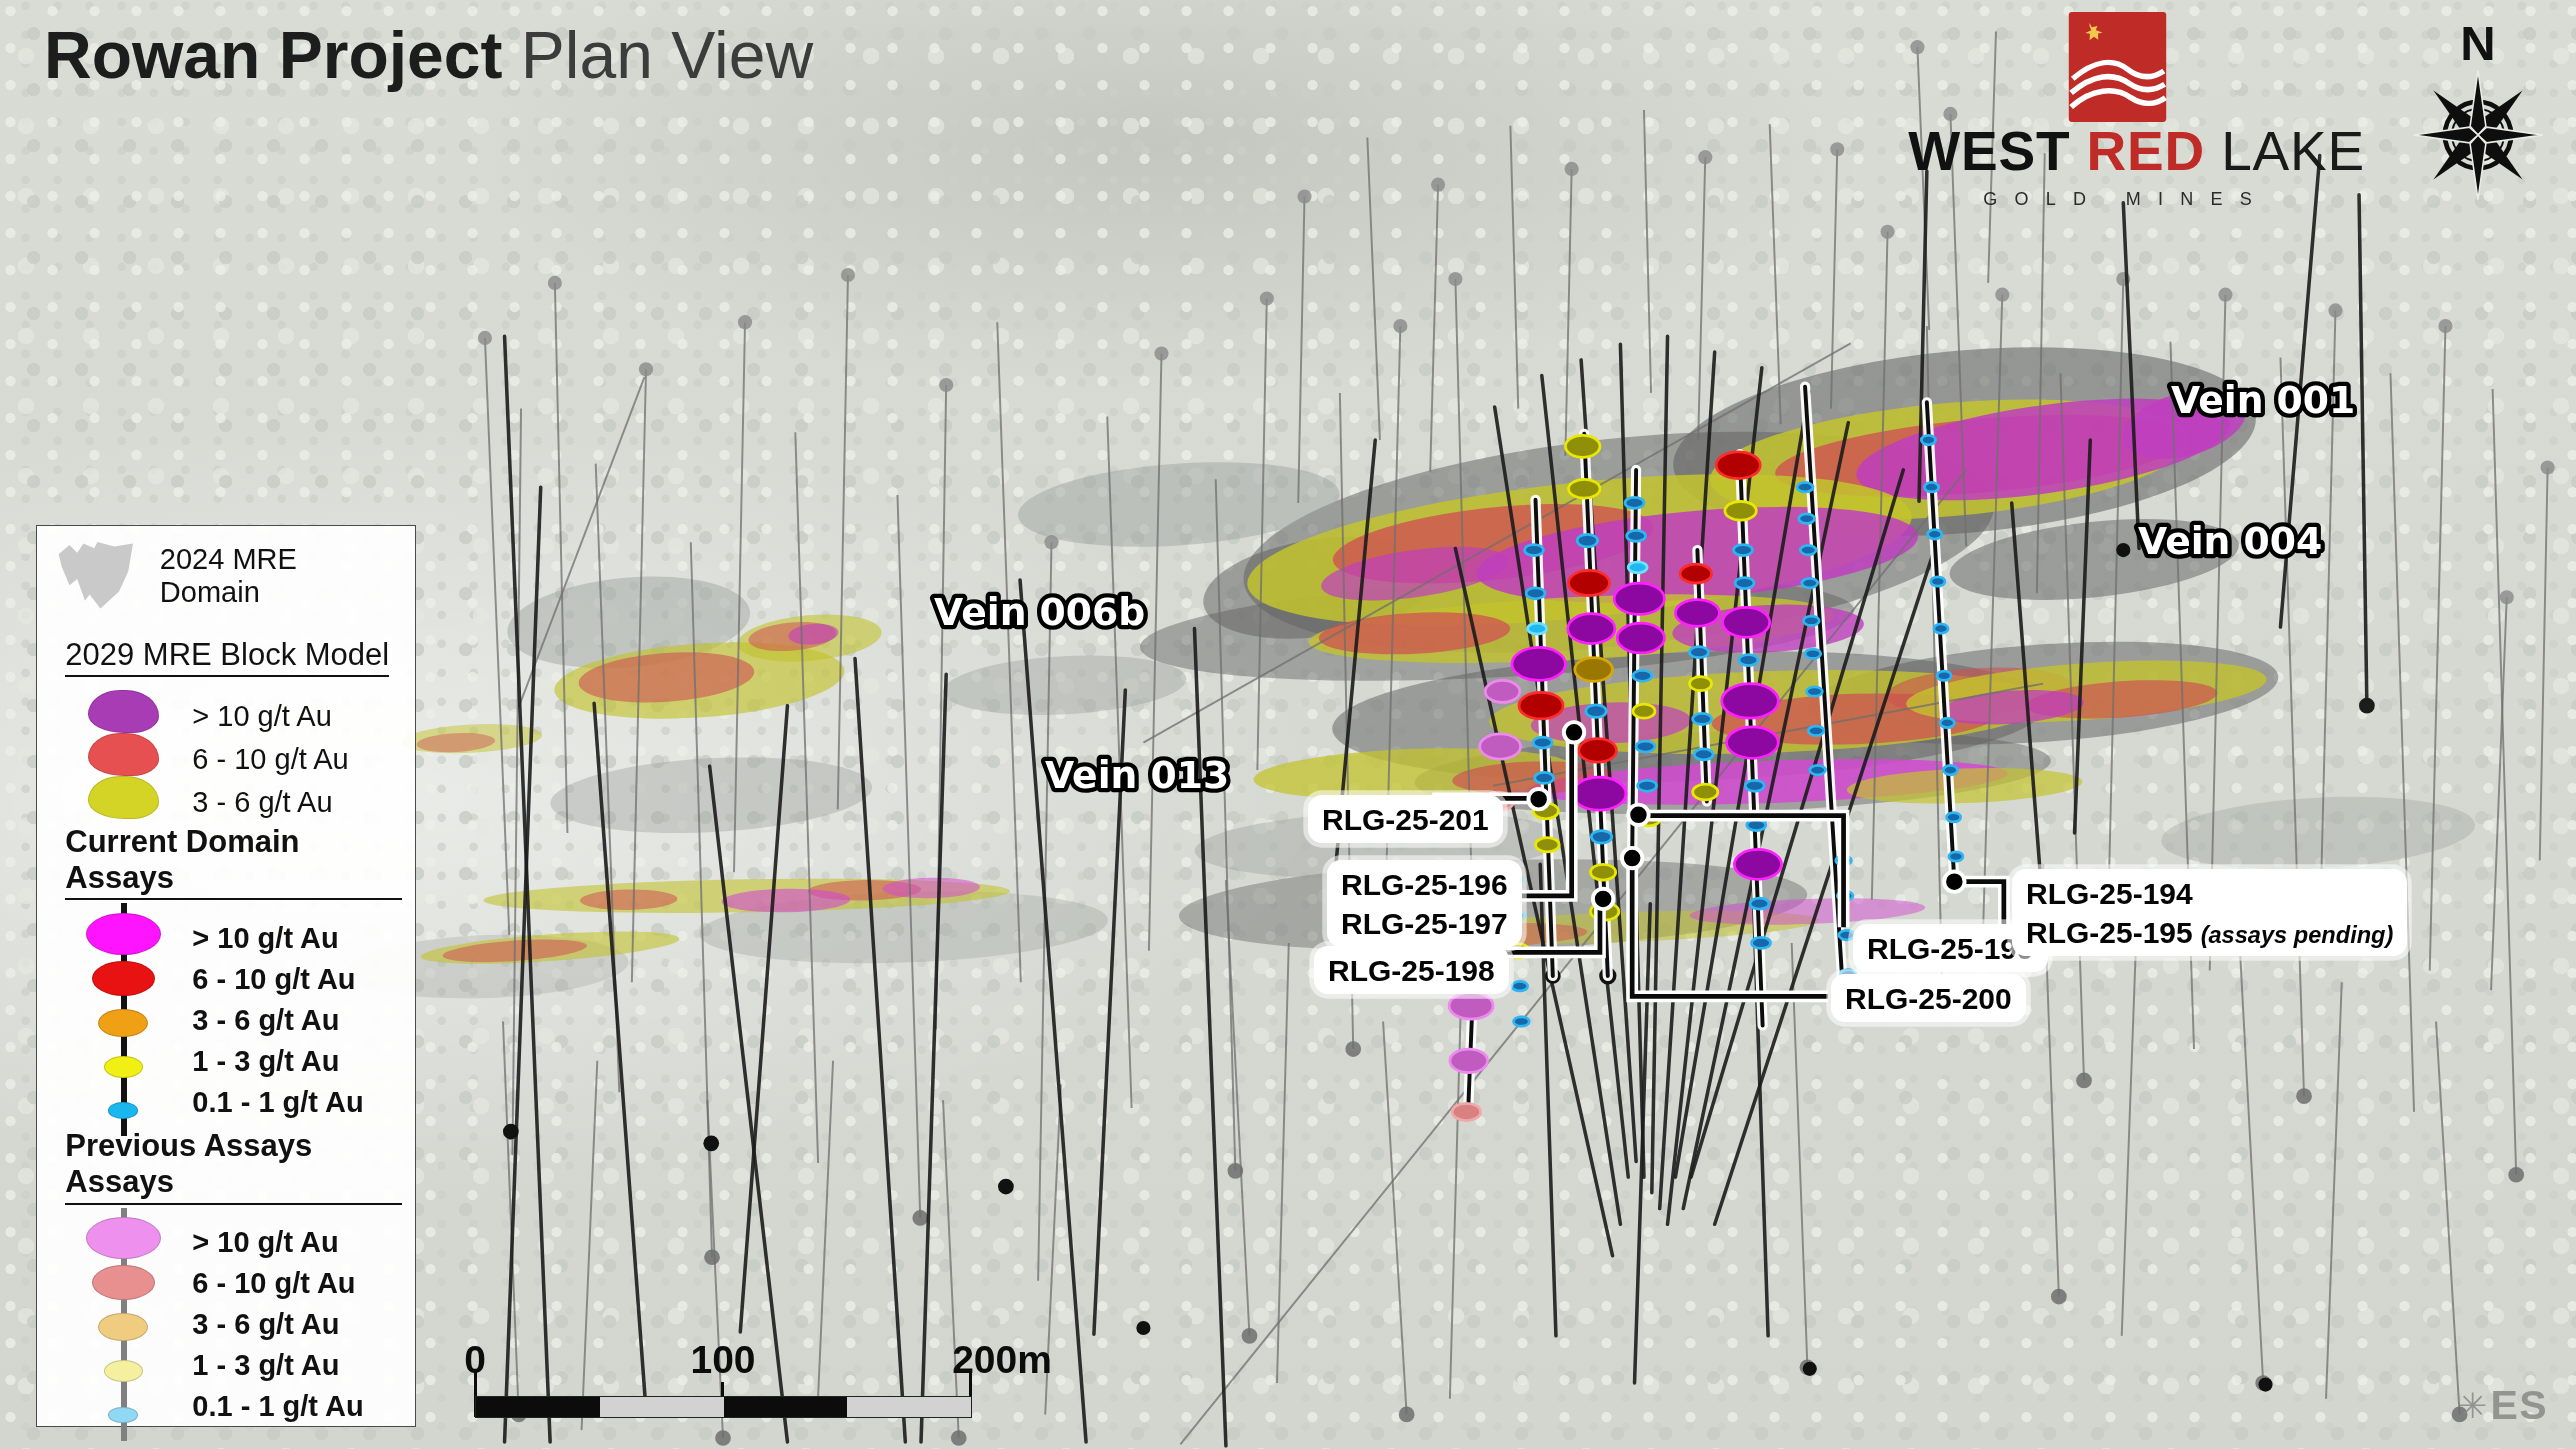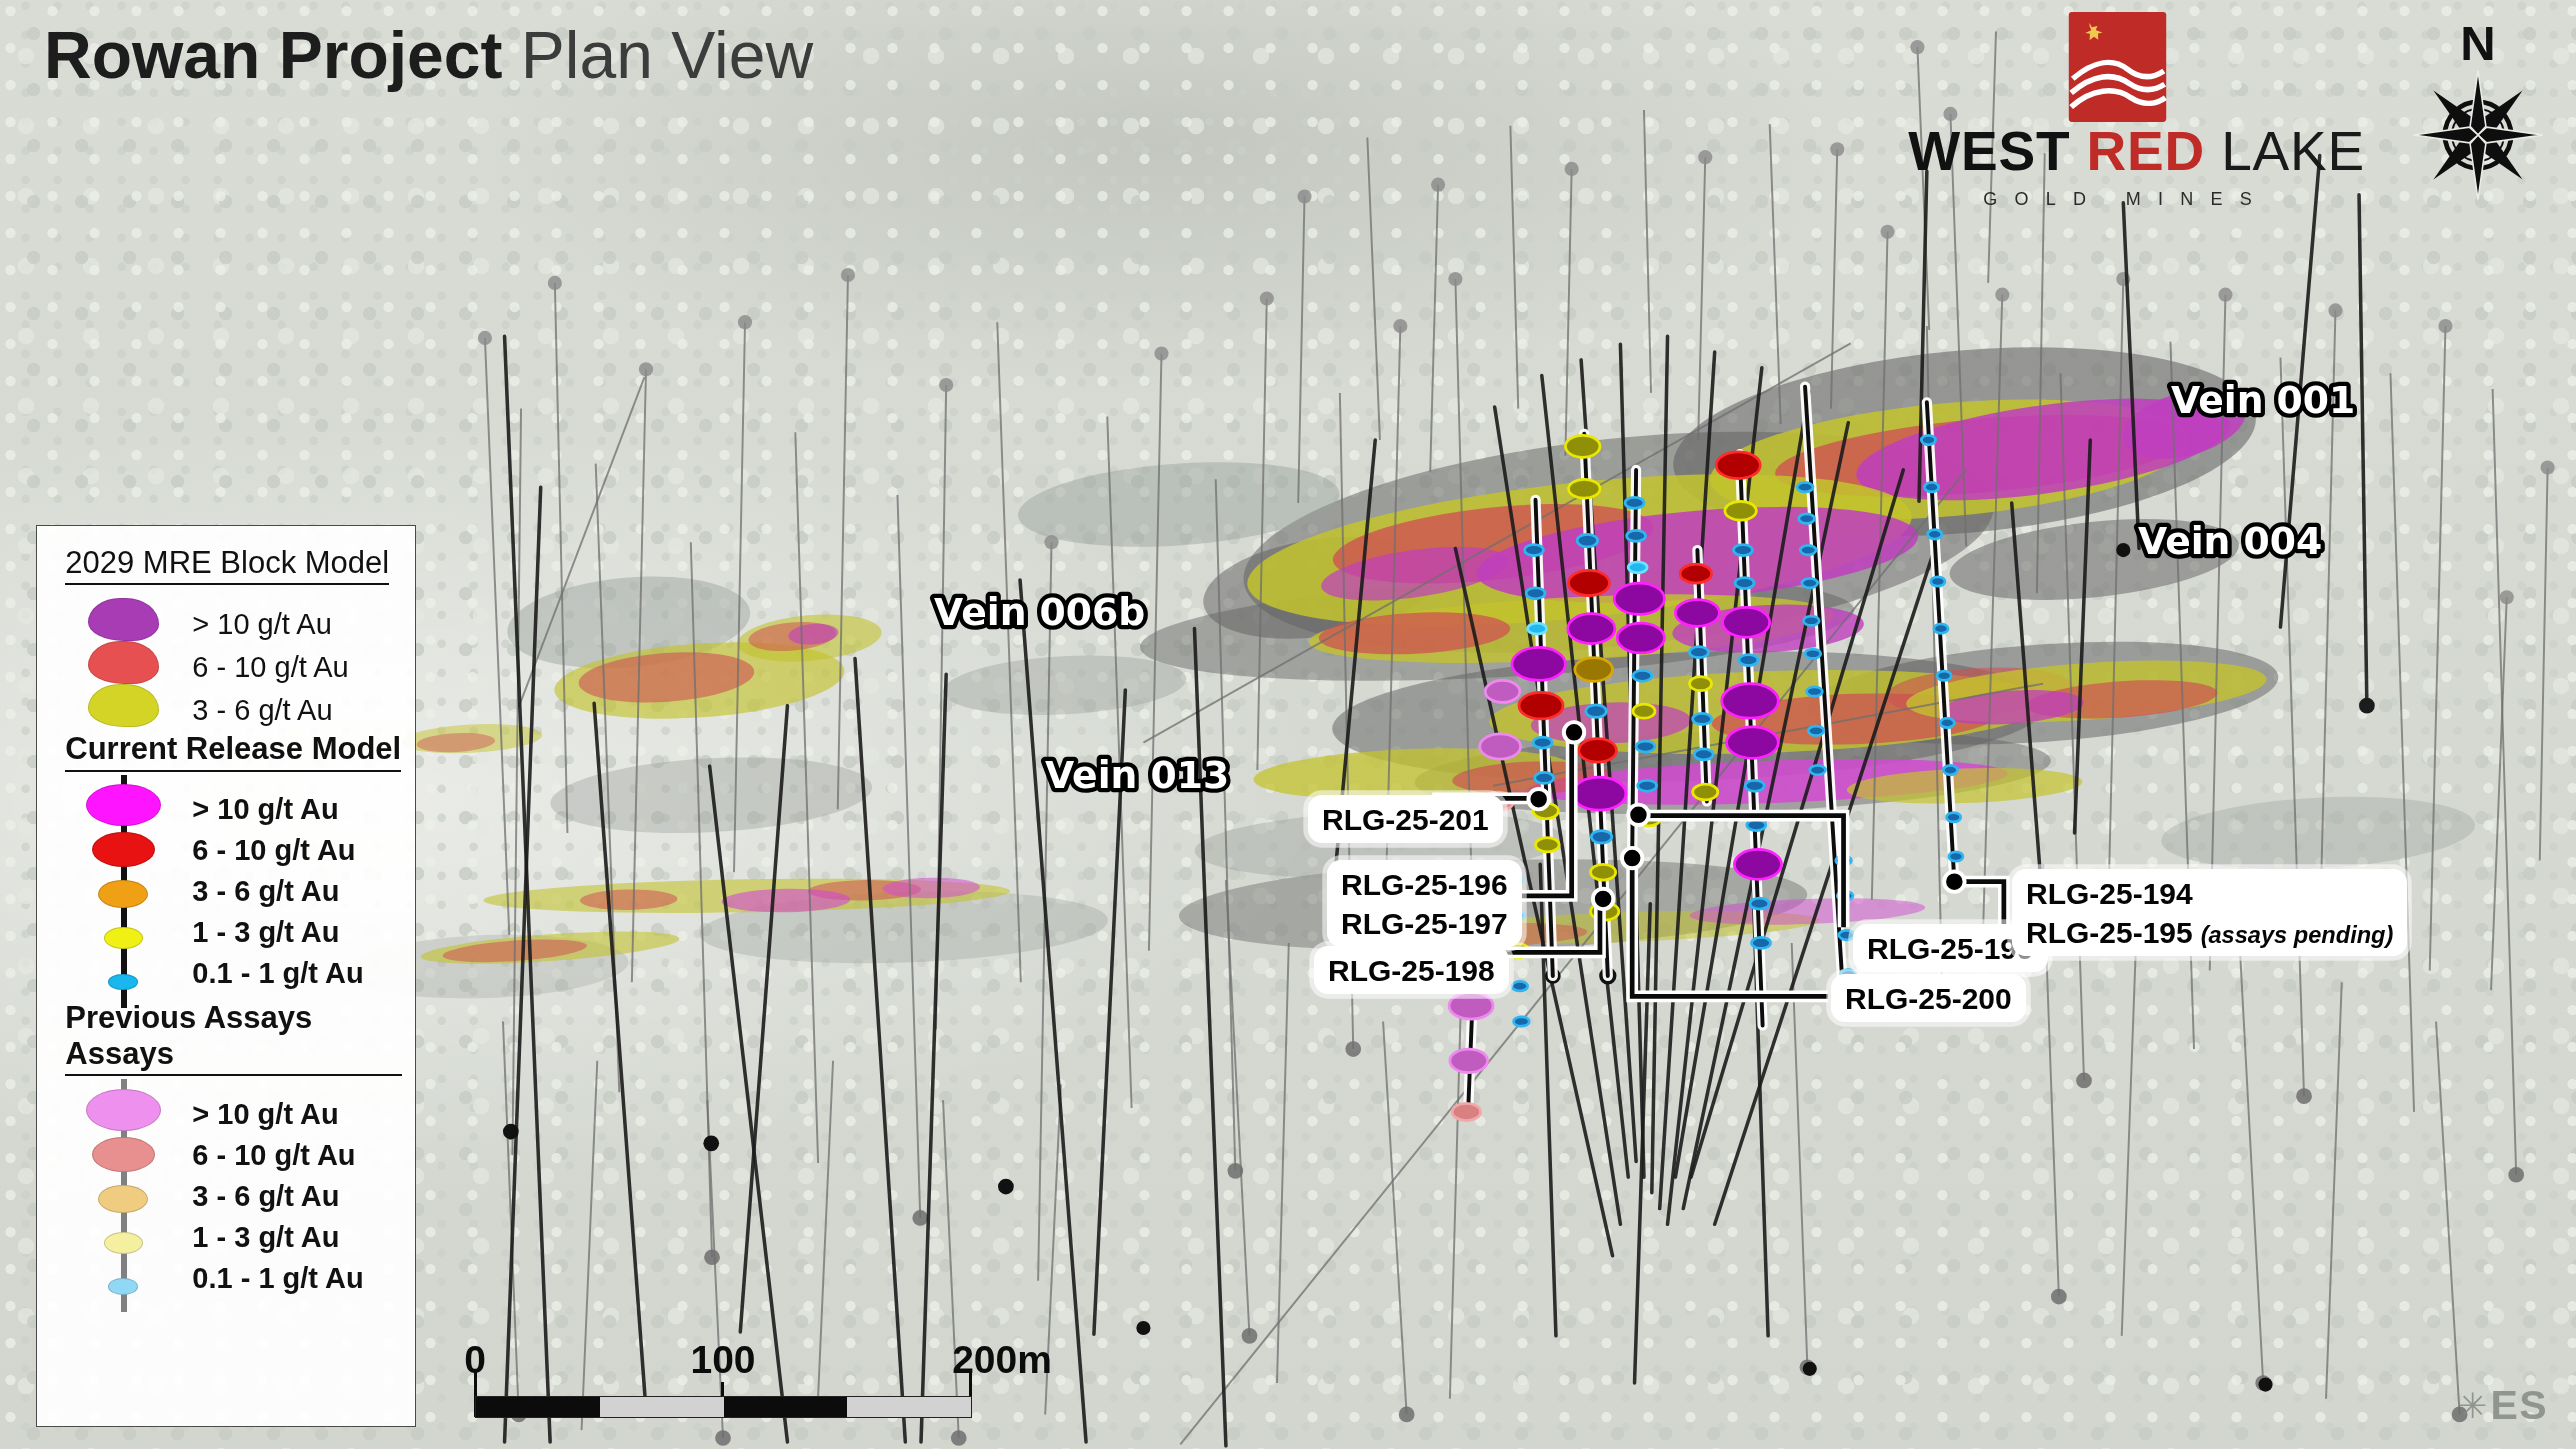--- a/index.html
+++ b/index.html
@@ -440,20 +440,26 @@
       <g fill="#0e0e0e" stroke="#e9ece7" stroke-width="2">
         <polygon points="0,-82 10,-11 0,0 -10,-11"></polygon>
         <polygon points="0,-82 10,-11 0,0 -10,-11" transform="rotate(90)"></polygon>
         <polygon points="0,-82 10,-11 0,0 -10,-11" transform="rotate(180)"></polygon>
         <polygon points="0,-82 10,-11 0,0 -10,-11" transform="rotate(270)"></polygon>
       </g>
     </svg>
   </div>
 
   <div class="legend">
+    <div class="lg-domain">
+      <svg width="86" height="72" viewBox="0 0 110 92">
+        <path d="M6,18 L20,6 30,16 38,4 52,10 56,2 78,8 102,4 96,40 84,66 60,88 46,70 40,78 30,50 20,58 10,34 Z" fill="#c9c9c9"></path>
+      </svg>
+      <div class="lg-domain-label">2024 MRE Domain</div>
+    </div>
 
     <div class="lg-head">2029 MRE Block Model</div>
     <div id="blockmodel-rows">
         <div class="lg-row">
           <div class="lg-icon-cell">
             <div class="blob" style="width: 69px; height: 41px; background: rgb(168, 60, 180); border-radius: 60% 62% 50% 68% / 75% 80% 52% 58%;"></div>
           </div>
           <div class="lg-label">&gt; 10 g/t Au</div>
         </div>
         <div class="lg-row">
@@ -463,21 +469,21 @@
           <div class="lg-label">6 - 10 g/t Au</div>
         </div>
         <div class="lg-row">
           <div class="lg-icon-cell">
             <div class="blob" style="width: 69px; height: 41px; background: rgb(212, 212, 38); border-radius: 60% 62% 50% 68% / 75% 80% 52% 58%;"></div>
           </div>
           <div class="lg-label">3 - 6 g/t Au</div>
         </div>
       </div>
 
-    <div class="lg-head bold">Current Release Model</div>
+    <div class="lg-head bold">Current Domain Assays</div>
     <div id="current-rows" class="assay-group" style="--lc:#111">
         <div class="lg-row">
           <div class="lg-icon-cell">
             <div class="disc" style="width: 75px; height: 42px; background: rgb(255, 20, 255);"></div>
           </div>
           <div class="lg-label bold">&gt; 10 g/t Au</div>
         </div>
         <div class="lg-row">
           <div class="lg-icon-cell">
             <div class="disc" style="width: 63px; height: 35px; background: rgb(232, 18, 18);"></div>

